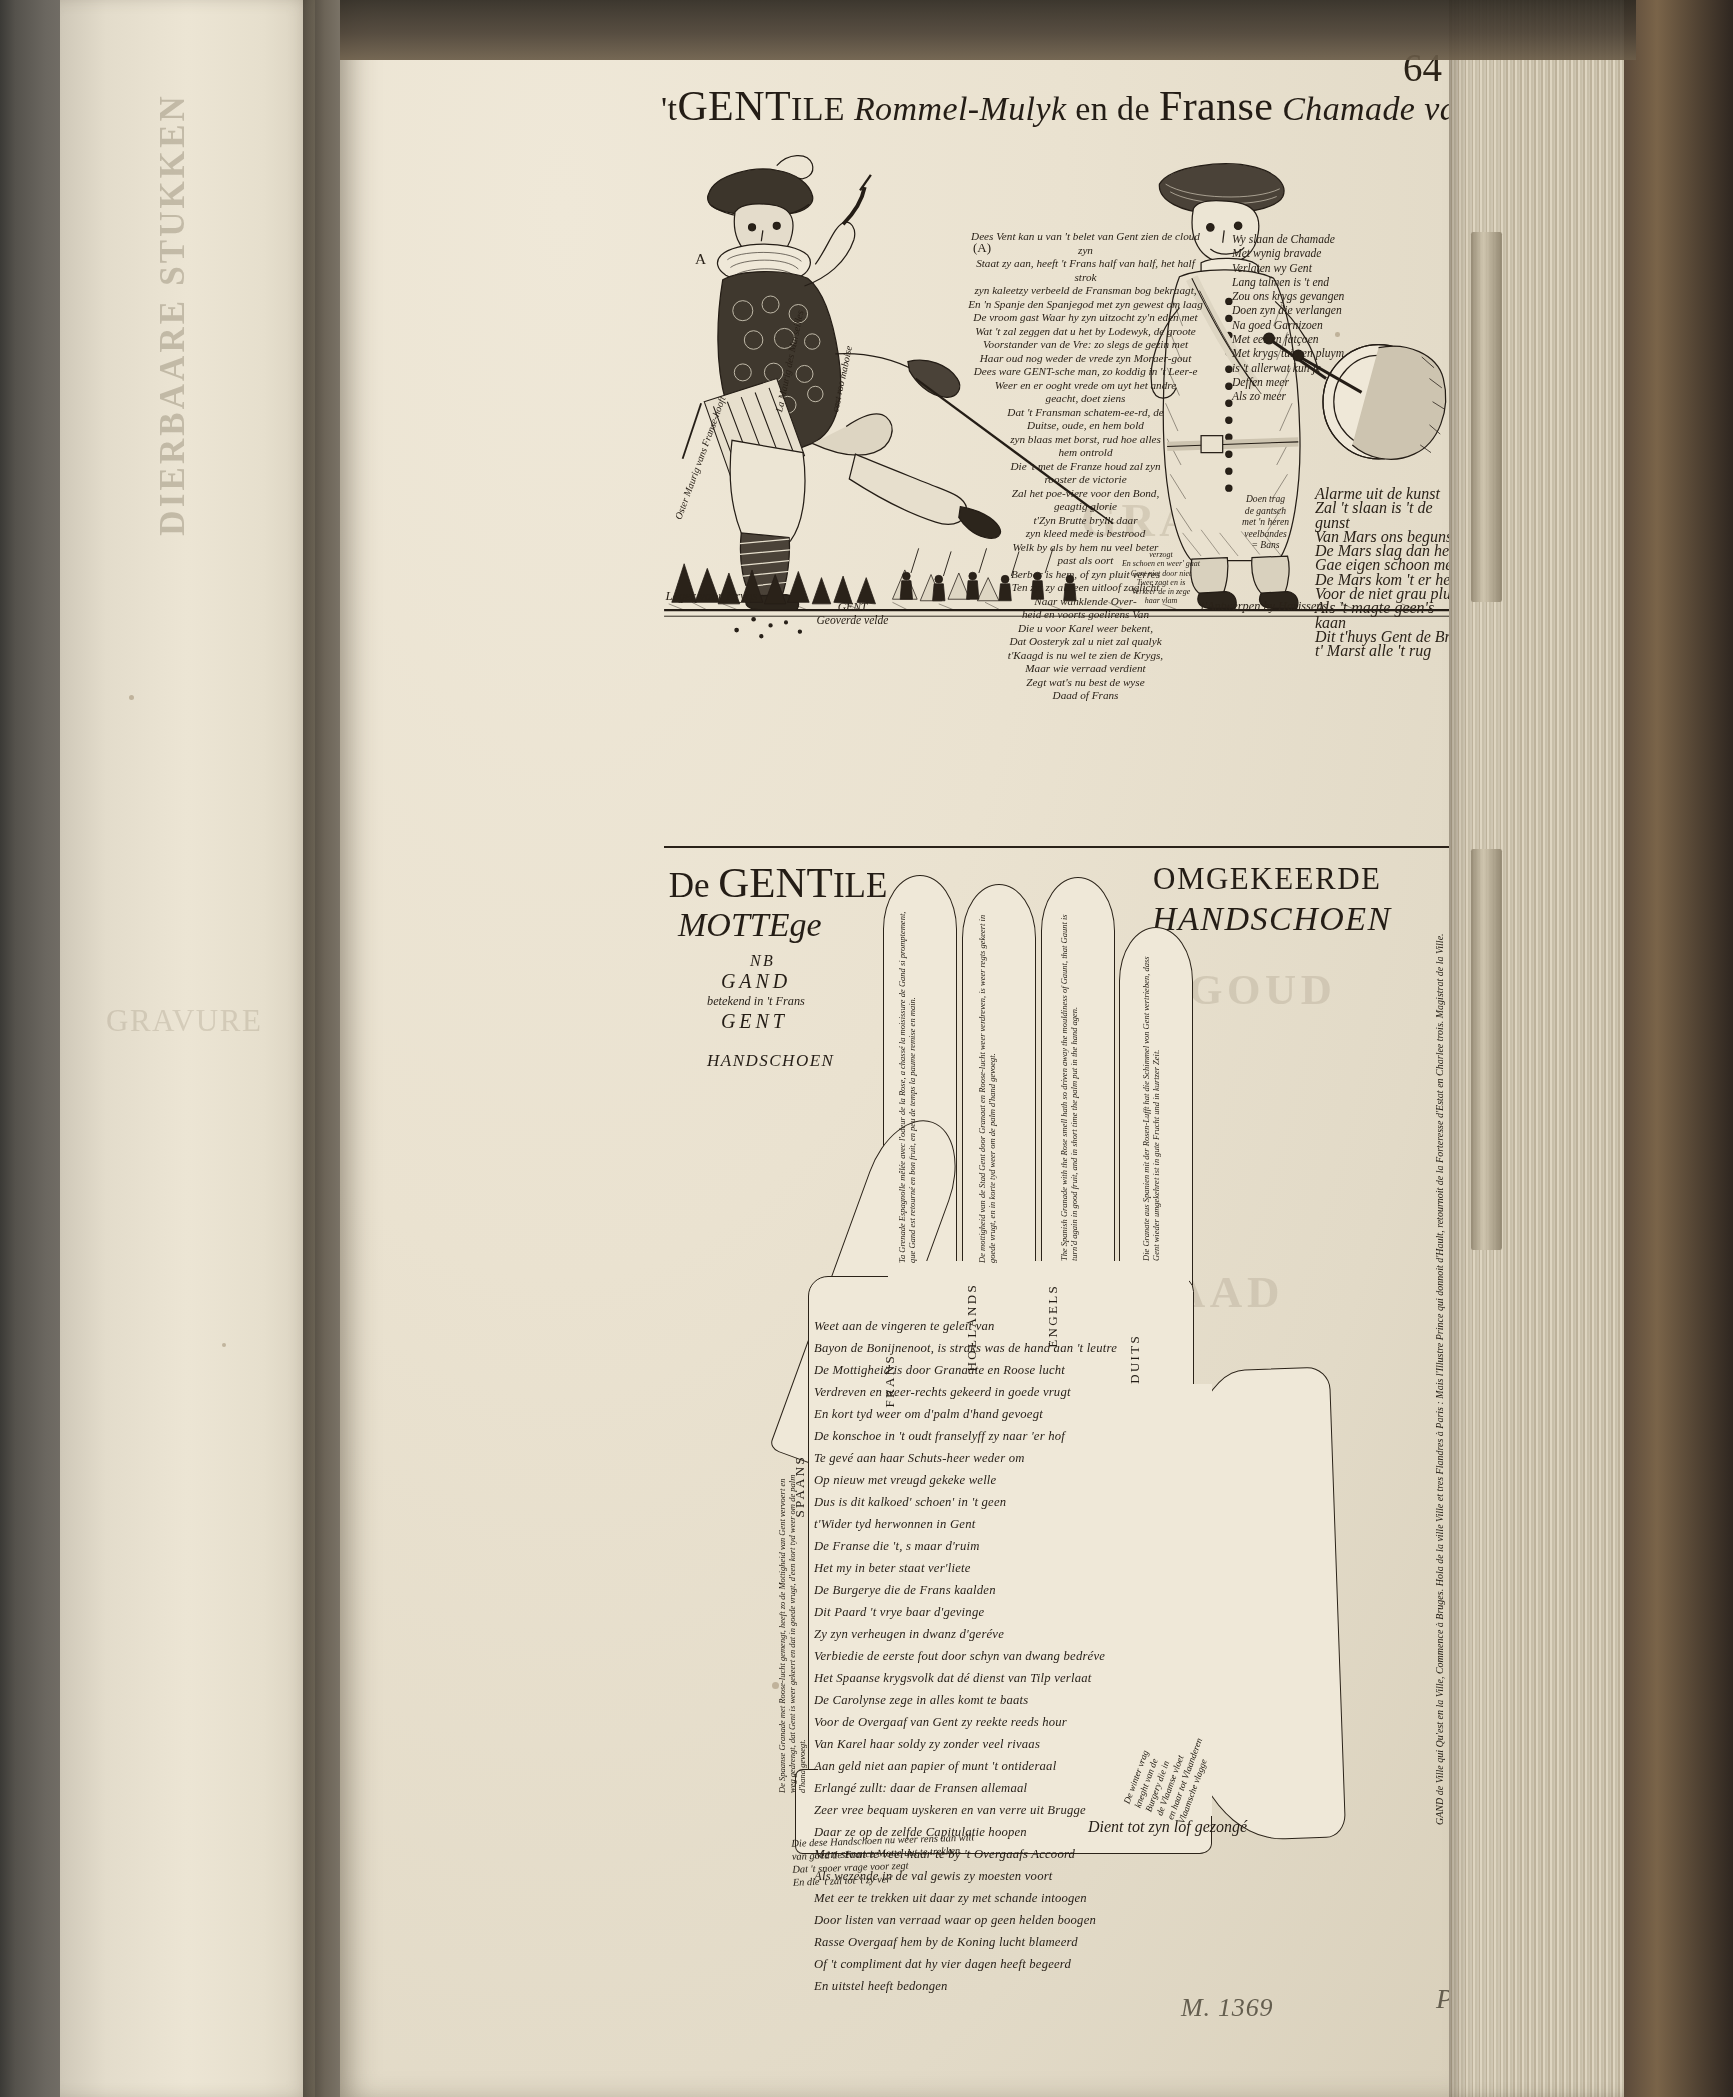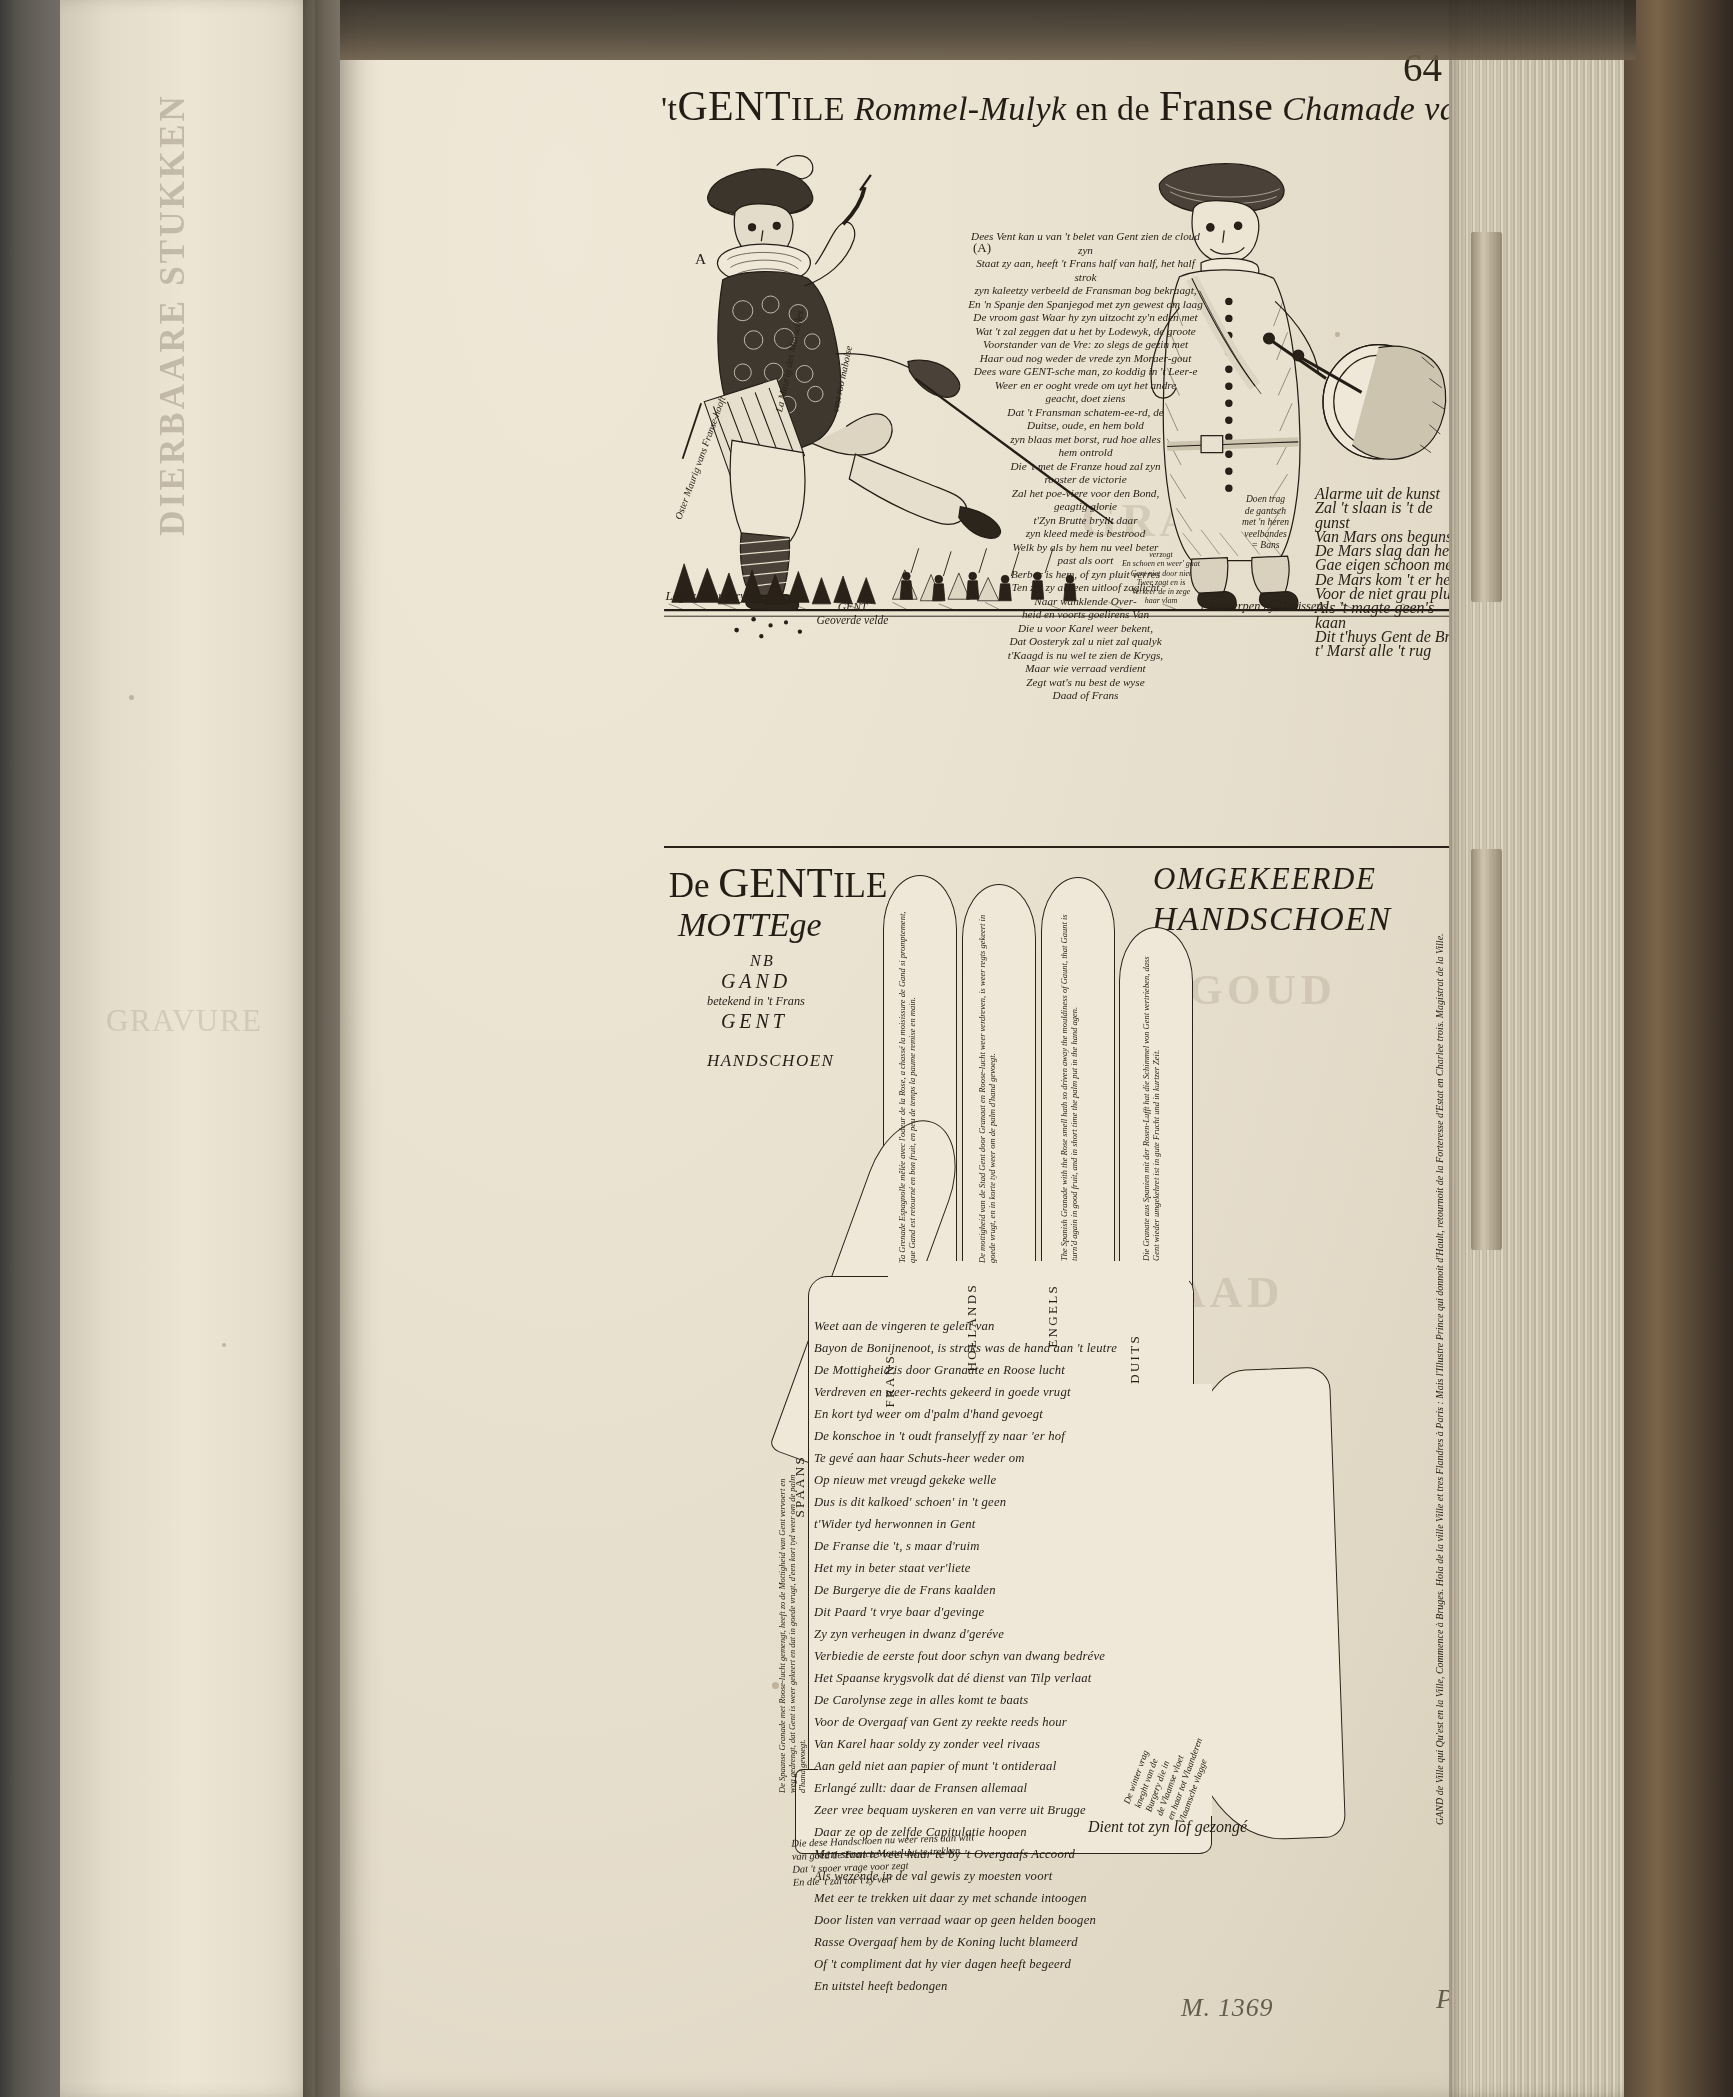--- a/index.html
+++ b/index.html
@@ -257,21 +257,20 @@
     left: 17px; top: 54px;
     font-size: 34px;
     font-style: italic;
     color: #241d16;
     white-space: nowrap;
   }
   #title-omgekeerde {
     position: absolute;
     left: 492px; top: 9.3px;
     font-size: 31px;
-    font-style: italic;
     letter-spacing: 1.5px;
     color: #241d16;
     white-space: nowrap;
   }
   #title-handschoen {
     position: absolute;
     left: 491px; top: 48px;
     font-size: 34px;
     font-style: italic;
     letter-spacing: 1.5px;
@@ -715,20 +714,32 @@
 Berbor is hem, of zyn pluit verres
 Ten zyt zy als een uitloof zaglicht
 Naar wanklende Over-
 heid en voorts goelirens Van
 Die u voor Karel weer bekent,
 Dat Oosteryk zal u niet zal qualyk
 t'Kaagd is nu wel te zien de Krygs,
 Maar wie verraad verdient
 Zegt wat's nu best de wyse
 Daad of Frans</div>
+        <div class="verse" id="verse-right-top">Wy slaan de Chamade
+Met wynig bravade
+Verlaten wy Gent
+Lang talmen is 't end
+Zou ons krygs gevangen
+Doen zyn die verlangen
+Na goed Garnizoen
+Met eer en fatçoen
+Met krygs tuig en pluym
+is 't allerwat kun je
+Deffen meer
+Als zo meer</div>
         <div class="verse" id="verse-right-mid">Doen trag
 de gantsch
 met 'n heren
 veelbandes
 = Bans</div>
         <div class="verse" id="verse-right-low">Alarme uit de kunst
 Zal 't slaan is 't de gunst
 Van Mars ons begunst
 De Mars slag dan heeft
 Gae eigen schoon mee

